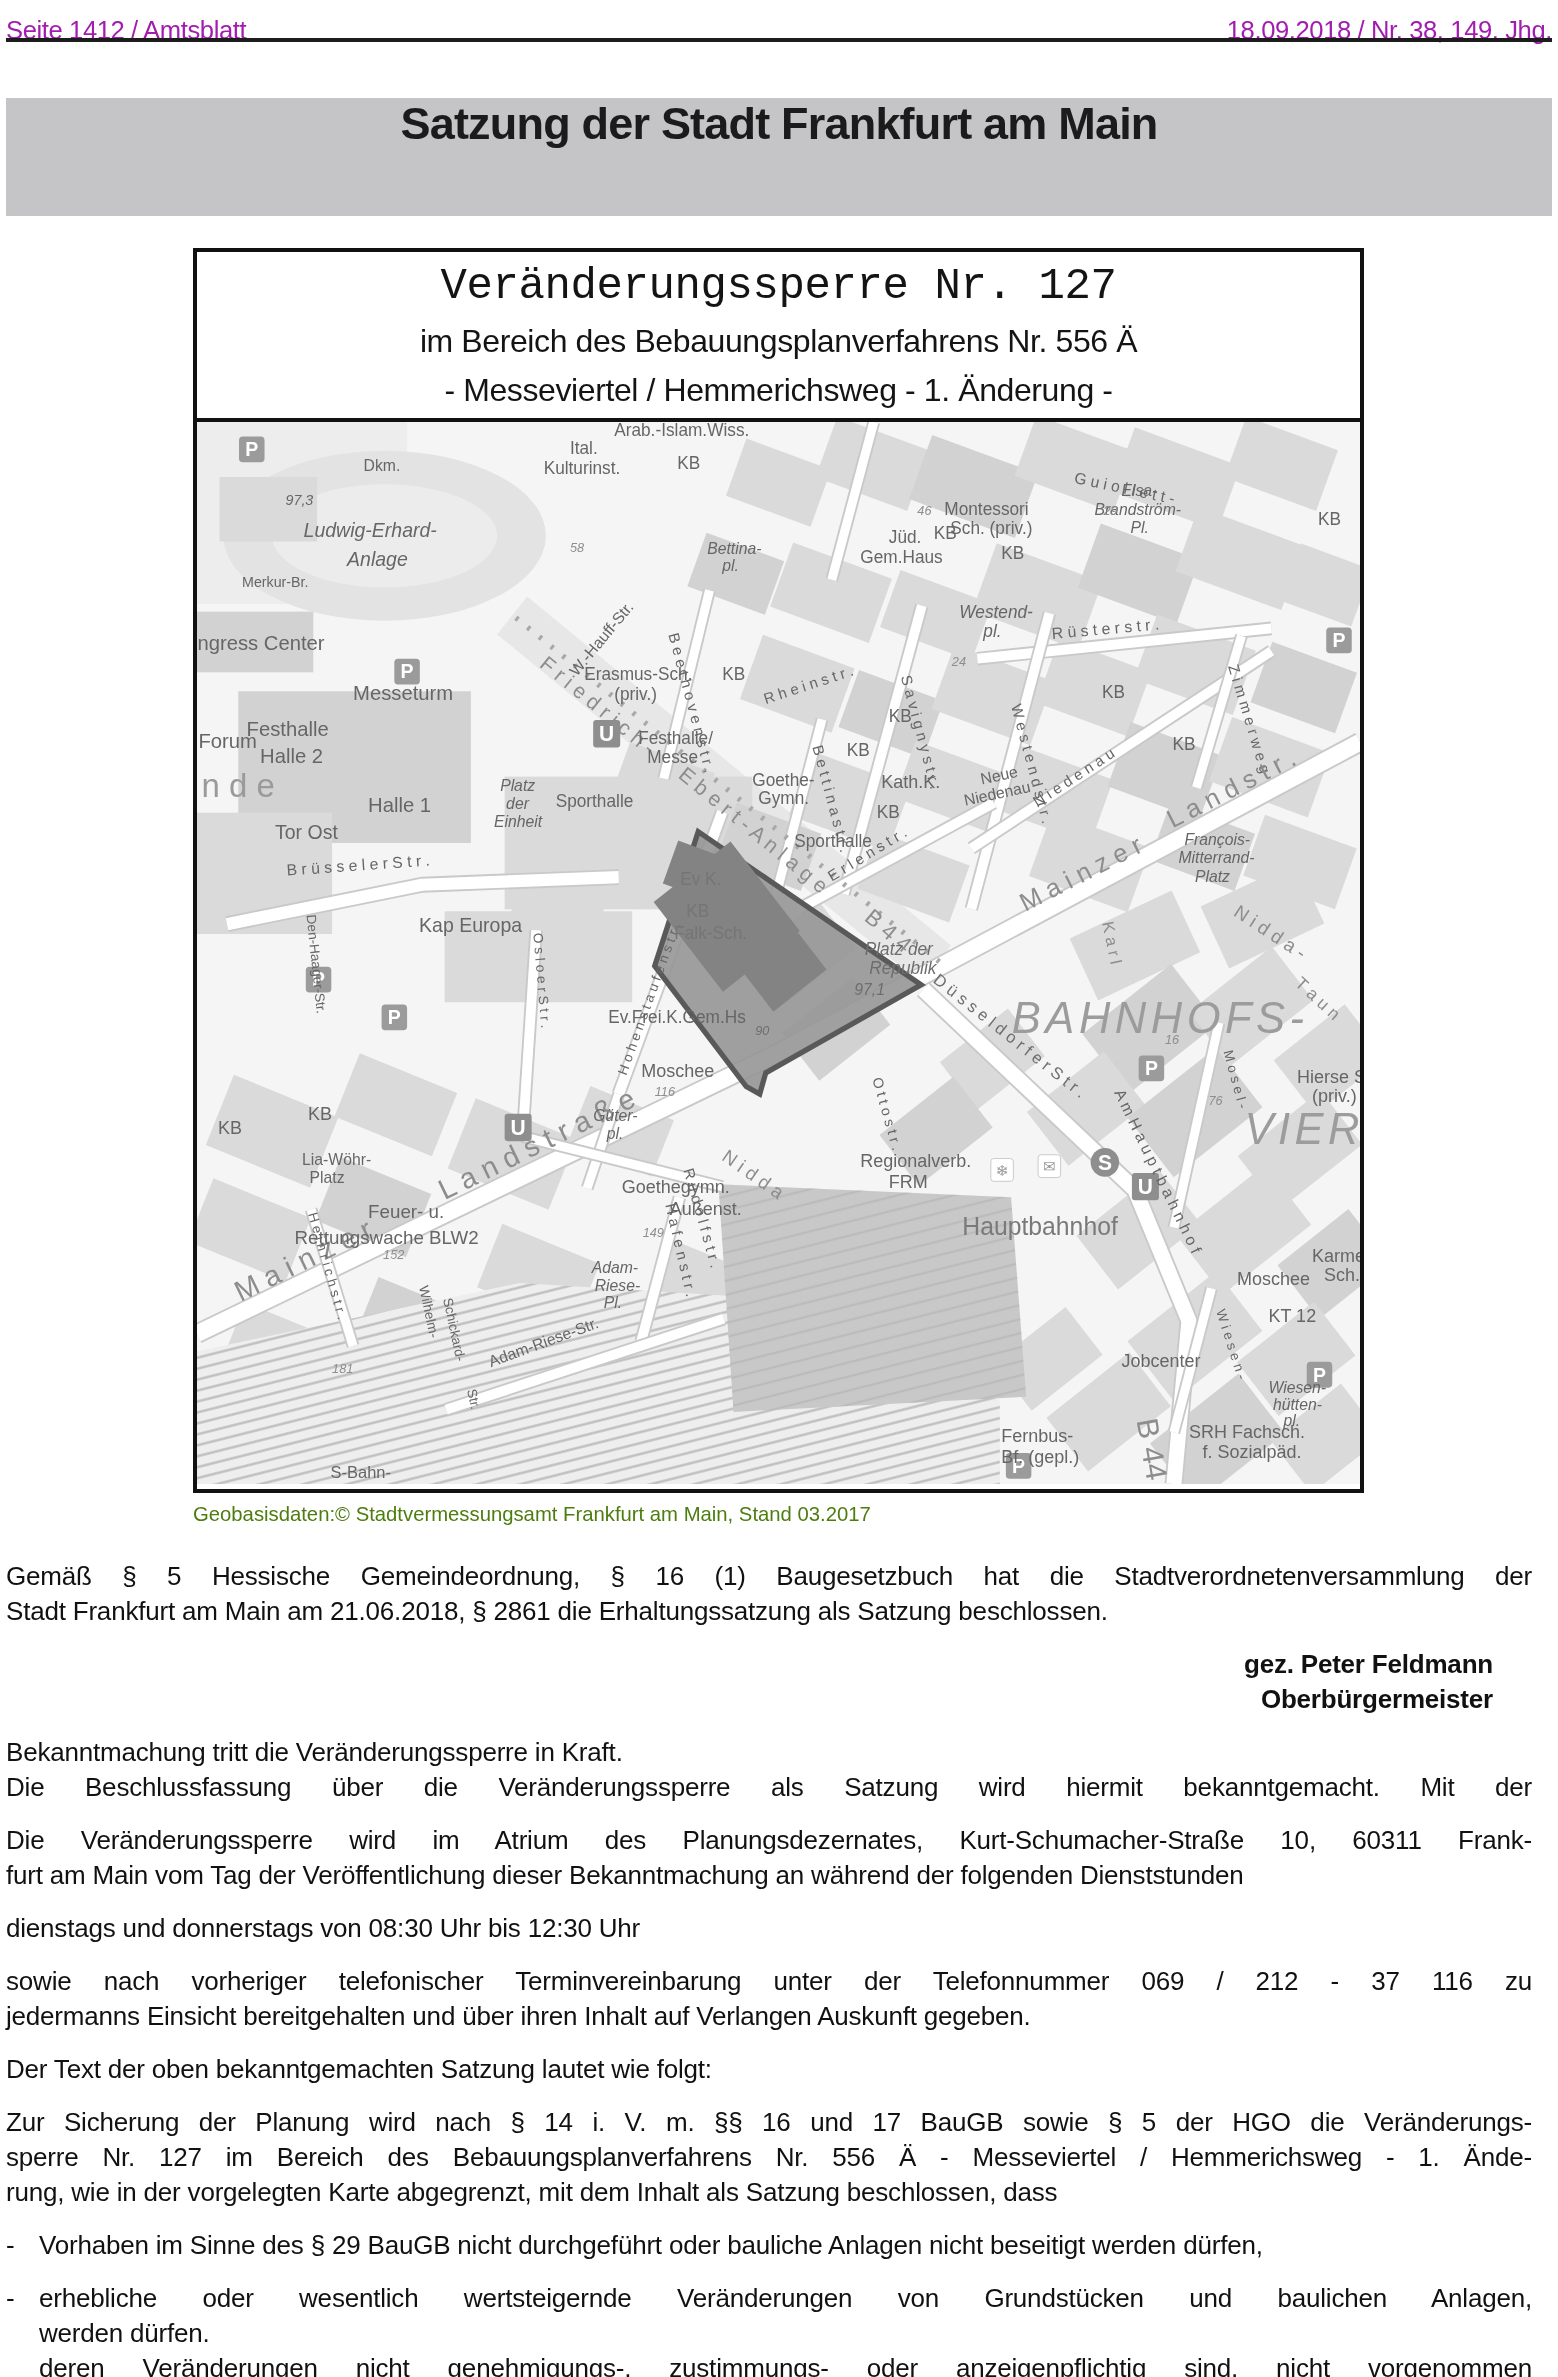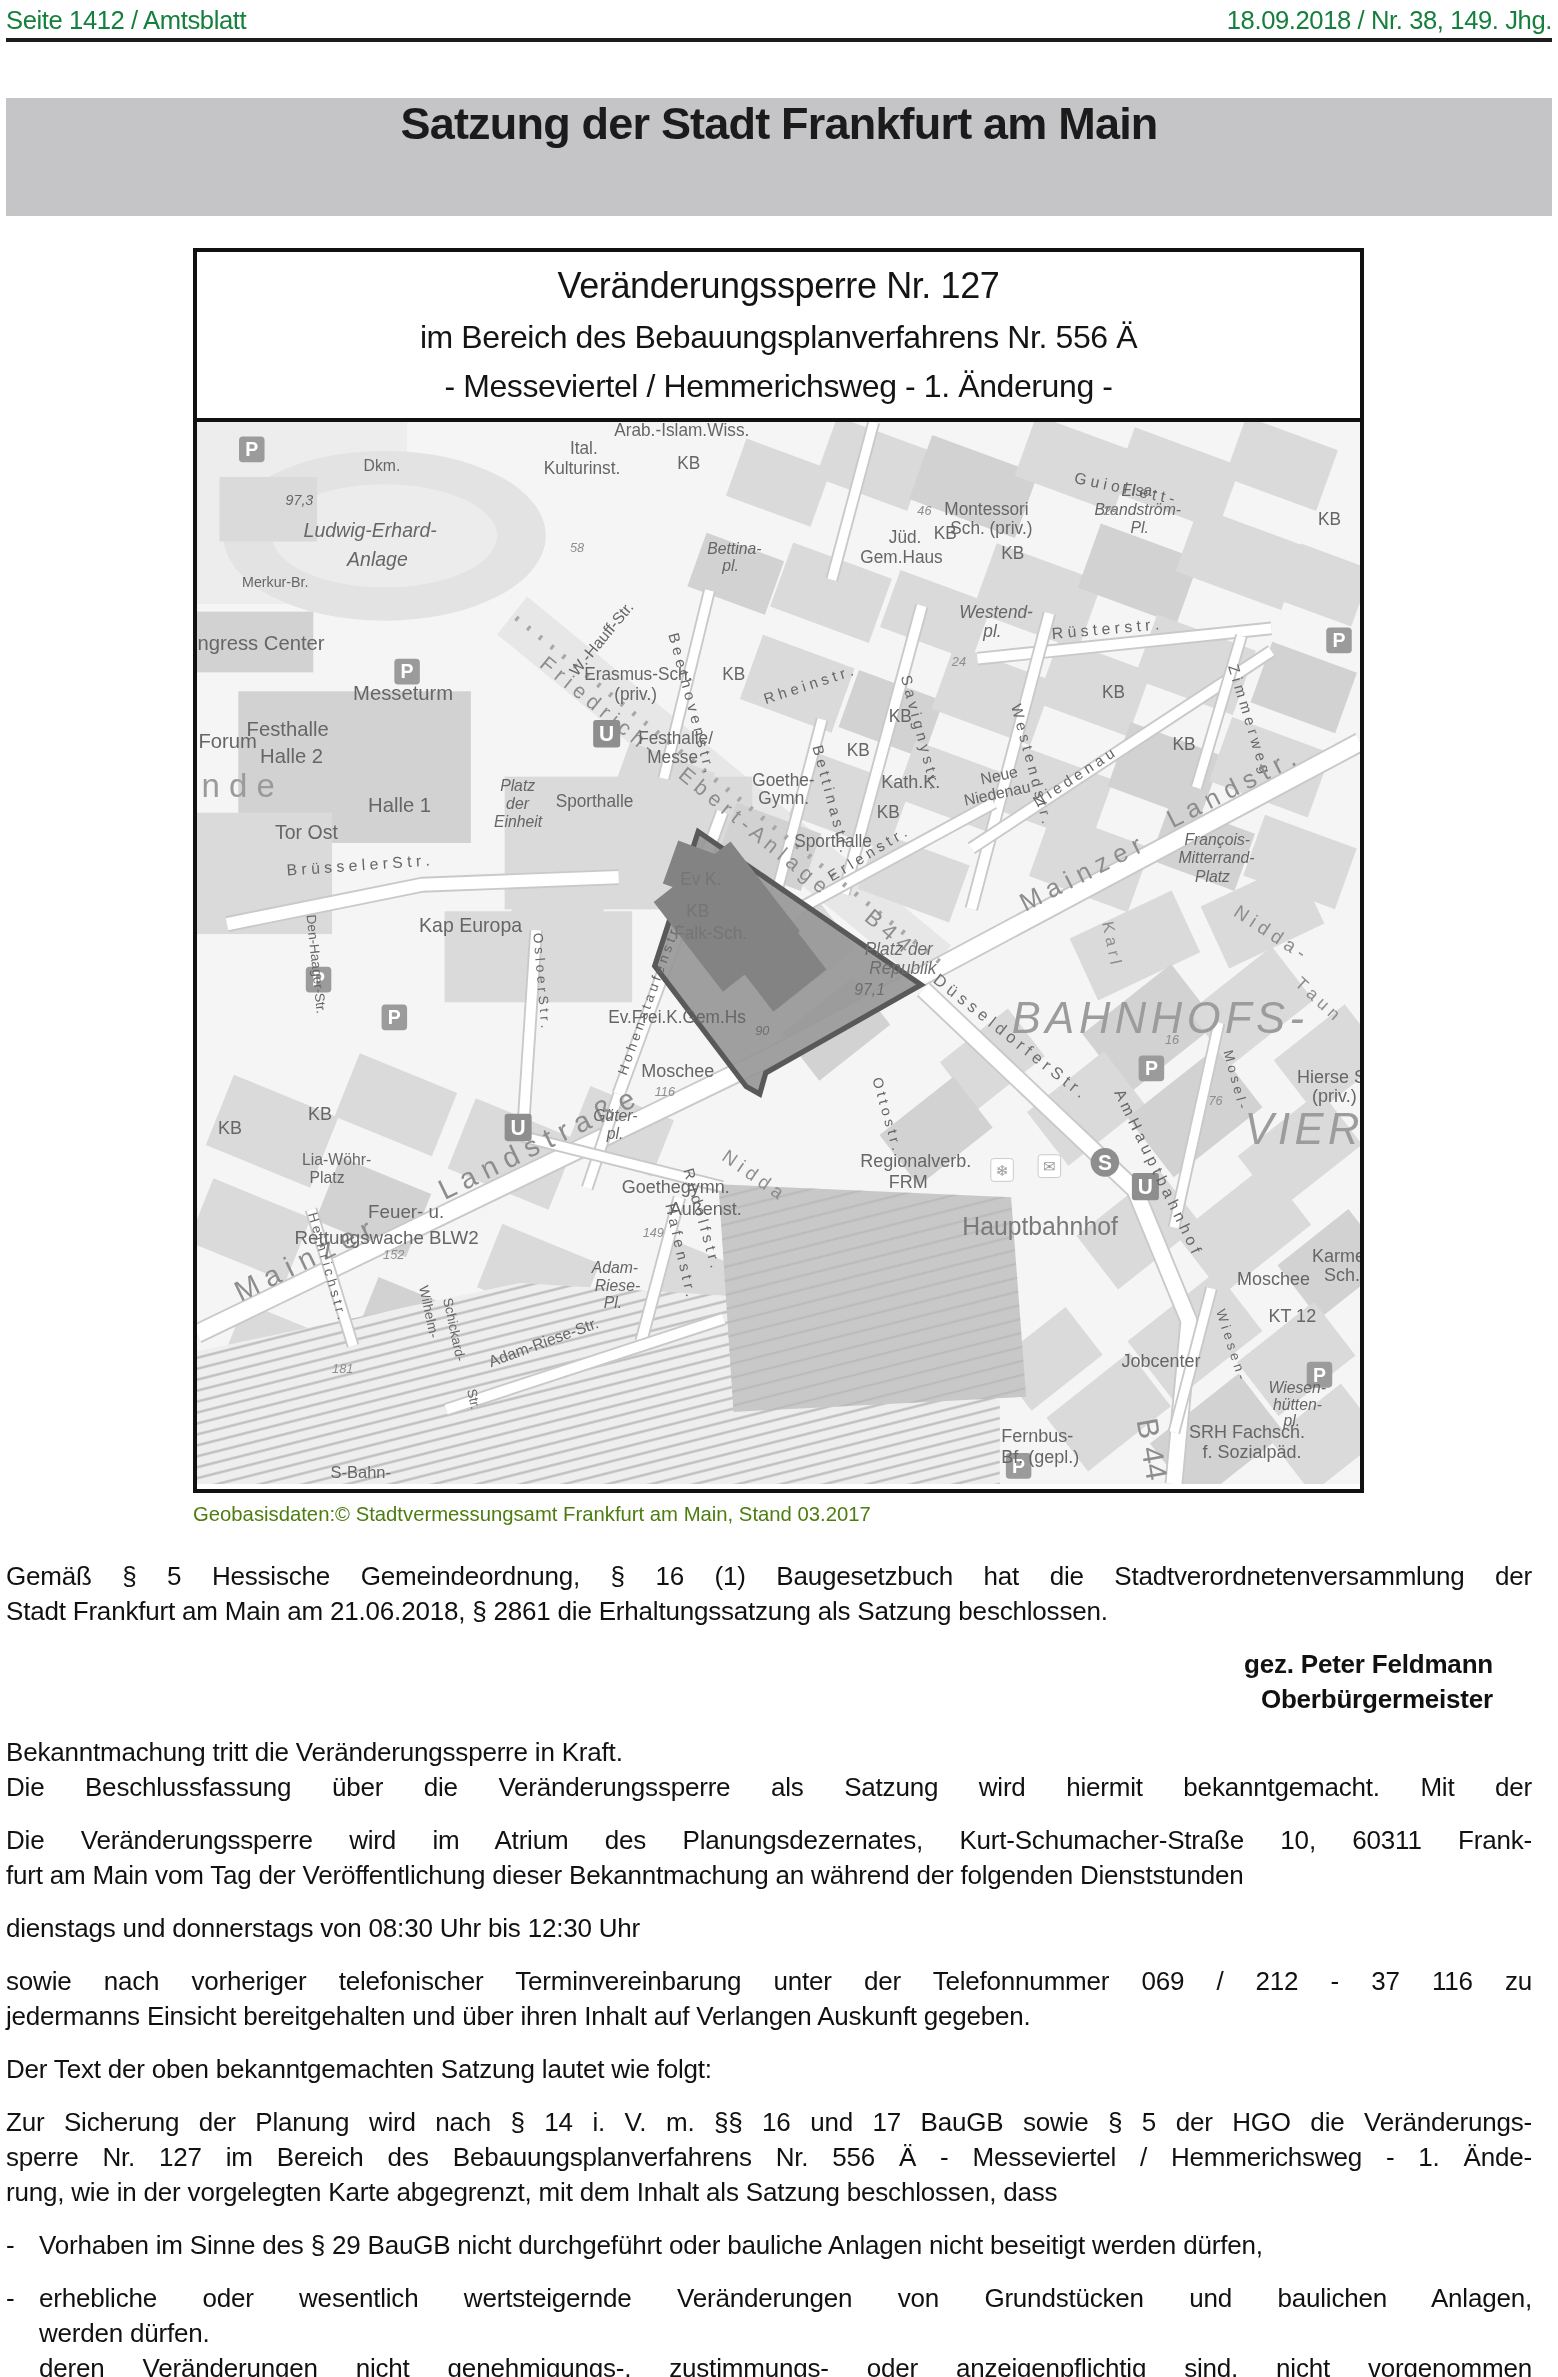--- a/index.html
+++ b/index.html
@@ -1,28 +1,28 @@
 <!DOCTYPE html>
 <html style="font-size:12px"><head>
 <meta charset="utf-8">
 <style>
   html,body{margin:0;padding:0;background:#fff;}
   #page{position:relative;width:1558px;height:2377px;background:#fff;overflow:hidden;
         font-family:"Liberation Sans","DejaVu Sans",sans-serif;color:#141414;}
-  .hdr{position:absolute;top:6px;left:6px;right:6px;display:flex;justify-content:space-between;
-       font-size:25.6px;letter-spacing:-0.4px;color:#15803d;}
+  .hdr{position:absolute;top:16px;left:6px;right:6px;display:flex;justify-content:space-between;
+       font-size:25.6px;letter-spacing:-0.4px;color:#a21caf;}
   .hdr-rule{position:absolute;top:38px;left:6px;right:6px;height:3.8px;background:#1c1c1c;}
   .banner{position:absolute;top:98px;left:6px;right:6px;height:118px;background:#c5c5c7;
           display:flex;align-items:flex-start;justify-content:center;}
   .banner-title{font-size:45px;font-weight:bold;letter-spacing:-0.8px;color:#1b1b1b;}
   .figure{position:absolute;top:248px;left:193px;width:1171px;height:1245px;border:4.5px solid #111;
           box-sizing:border-box;background:#fff;}
   .fig-title{height:170px;border-bottom:4.5px solid #111;box-sizing:border-box;display:flex;
              flex-direction:column;align-items:center;justify-content:center;gap:12px;}
-  .ft1{font-size:36px;letter-spacing:-0.4px;}
+  .ft1{font-size:44px;letter-spacing:-0.4px;font-family:Liberation Mono, monospace;}
   .ft2,.ft3{font-size:32px;letter-spacing:-0.4px;}
   .fig-map{height:1062px;position:relative;overflow:hidden;background:#f5f5f5;}
   .fig-map svg{display:block;width:100%;height:100%;}
   .caption{position:absolute;top:1503px;left:193px;font-size:20.3px;color:#4d7c0f;}
   .bodytext{position:absolute;top:1551px;left:6px;width:1526px;font-size:26px;line-height:35px;
             letter-spacing:-0.2px;color:#111;}
   .p{margin:8px 0 18px 0;}
   .ln{white-space:nowrap;}
   .ln.j{white-space:normal;text-align:justify;text-align-last:justify;}
   .sig{margin:1.5px 39px 18px 0;text-align:right;font-weight:bold;}

